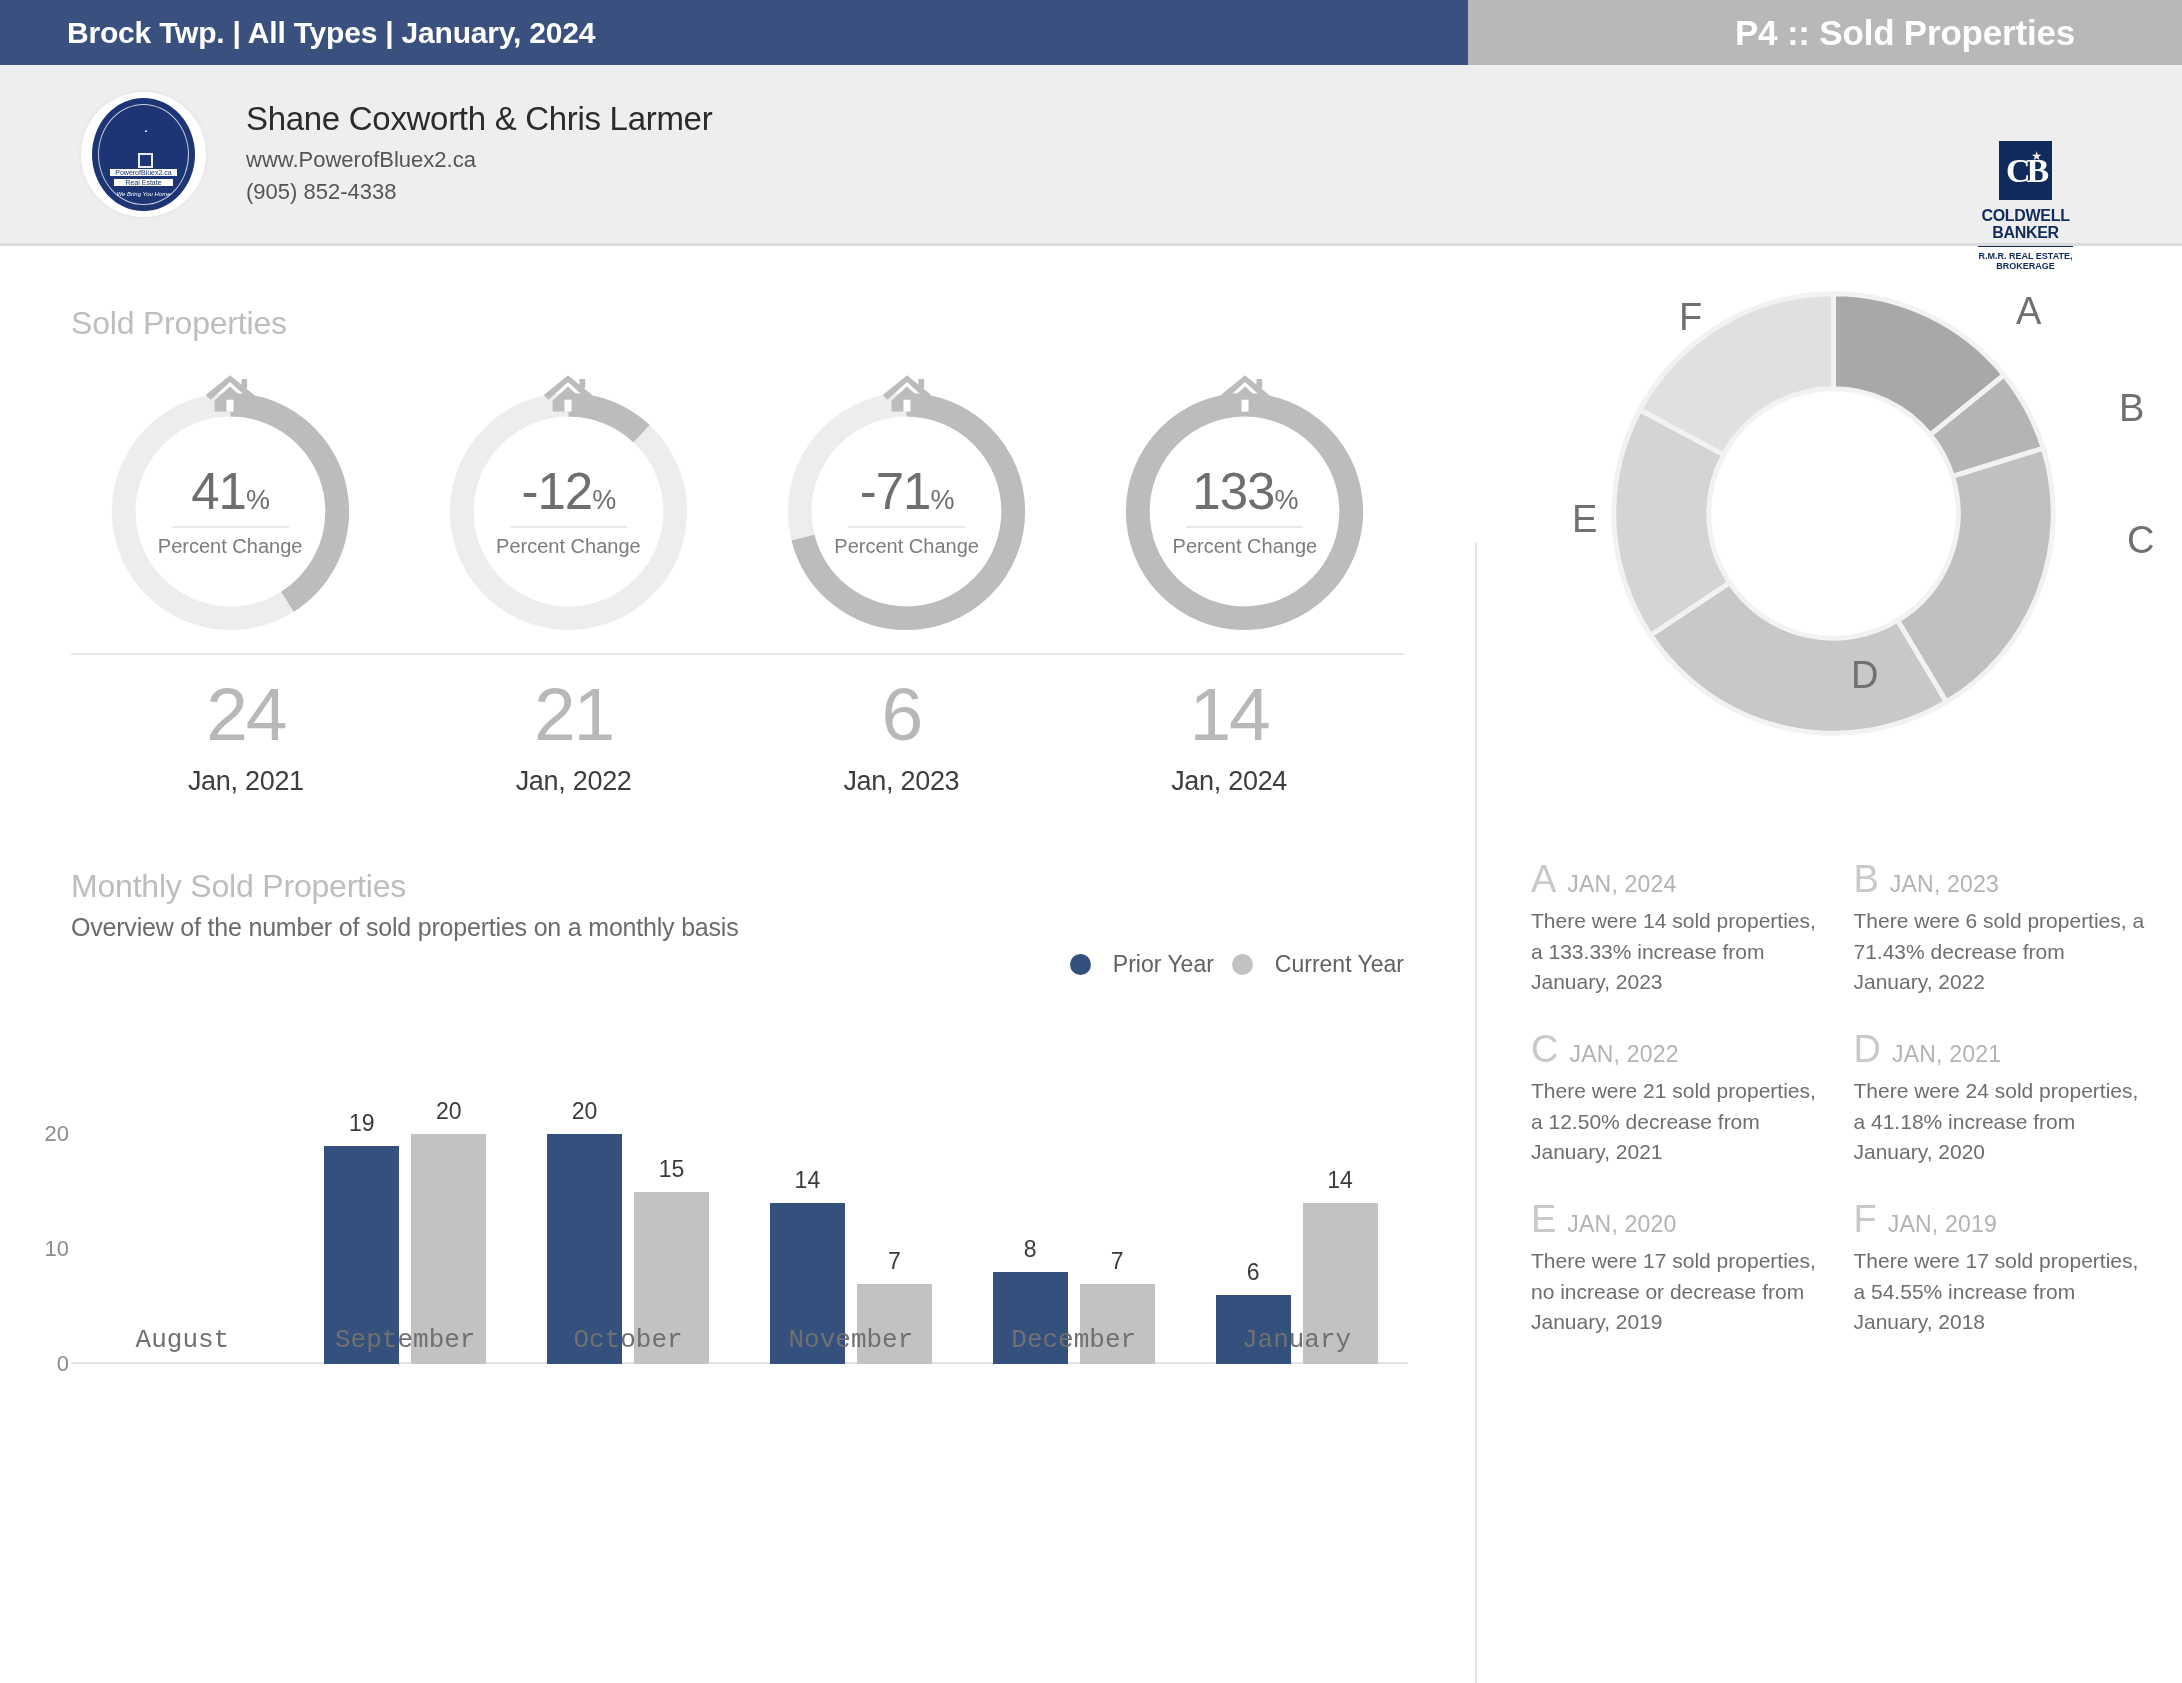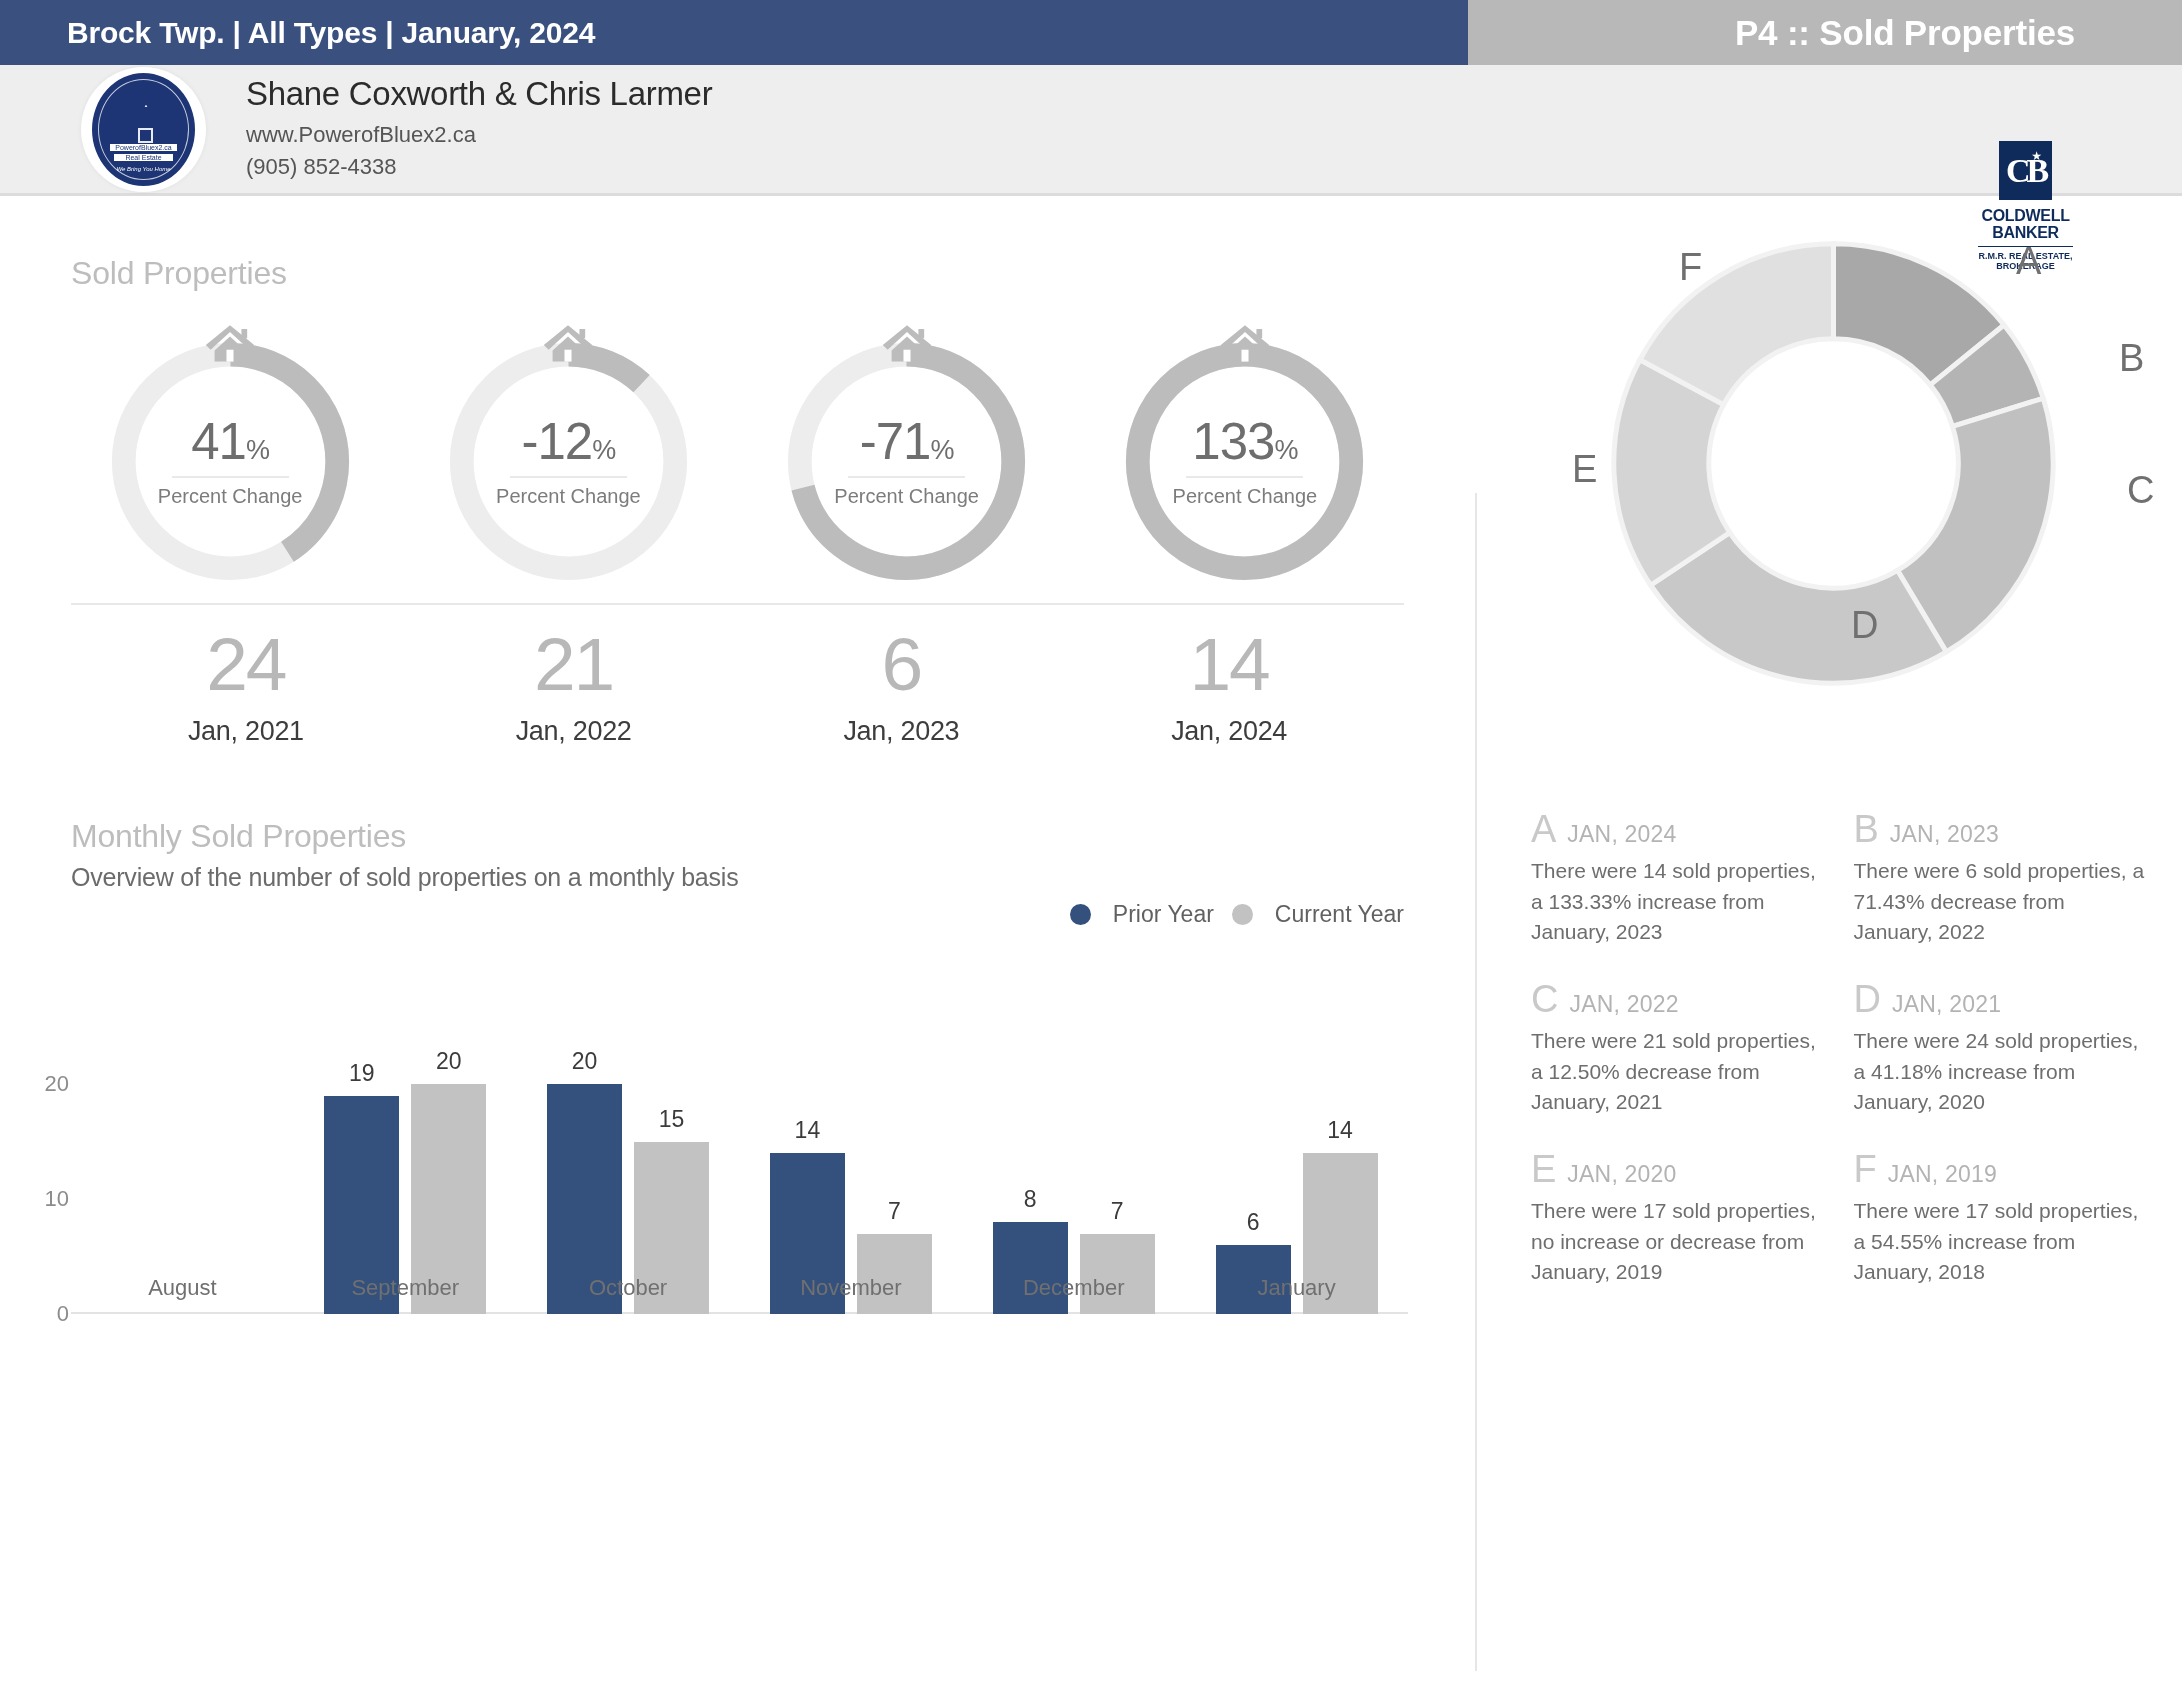--- a/index.html
+++ b/index.html
@@ -22,21 +22,21 @@
   .topbar-right {
     background: #b8b8b8; flex: 1;
     display: flex; align-items: center; justify-content: flex-end; padding-right: 107px;
   }
   .topbar-right-text {
     color: #ffffff; font-size: 35px; font-weight: bold; letter-spacing: -0.2px;
   }
 
   
   .agentband {
-    height: 131px; width: 100%;
+    height: 181px; width: 100%;
     background: #eeeeee;
     display: flex; align-items: center;
     position: relative;
     border-bottom: 3px solid #dcdcdc;
   }
   .agent-logo-wrap {
     margin-left: 81px; width: 125px; height: 125px;
     background: #ffffff; border-radius: 50%;
     display: flex; align-items: center; justify-content: center;
     box-shadow: 0 0 5px rgba(0,0,0,0.06);
@@ -144,21 +144,21 @@
   .ytick { position: absolute; right: 0; font-size: 22px; color: #8c8c8c; transform: translateY(-50%); }
   .axisline { position: absolute; left: 0; right: 0; bottom: 0; height: 2px; background: #e3e3e3; }
   .groups { position: absolute; inset: 0; display: flex; }
   .group { flex: 1; position: relative; display: flex; justify-content: center; align-items: flex-end; gap: 12px; }
   .bar { width: 75px; position: relative; }
   .bar .blabel {
     position: absolute; top: -36px; left: 0; right: 0; text-align: center;
     font-size: 23px; color: #3b3b3b;
   }
   .xlabels { position: absolute; left: 71px; top: 457px; width: 1337px; display: flex; }
-  .xlab { flex: 1; text-align: center; font-size: 22px; color: #707070; }
+  .xlab { flex: 1; text-align: center; font-size: 26px; color: #707070; font-family: Liberation Mono, monospace; }
 
   
   .right { position: absolute; left: 1485px; top: 0; width: 697px; }
   .donut-area { position: relative; width: 697px; height: 584px; margin-top: 14px; }
   .donut-area svg { position: absolute; left: 111px; top: 16px; }
   .dlabel { position: absolute; font-size: 38px; color: #707070; }
 
   .cards { padding: 0 36px 0 46px; margin-top: 16px; }
   .cardrow { display: flex; gap: 30px; margin-bottom: 32px; }
   .card { flex: 1; }

